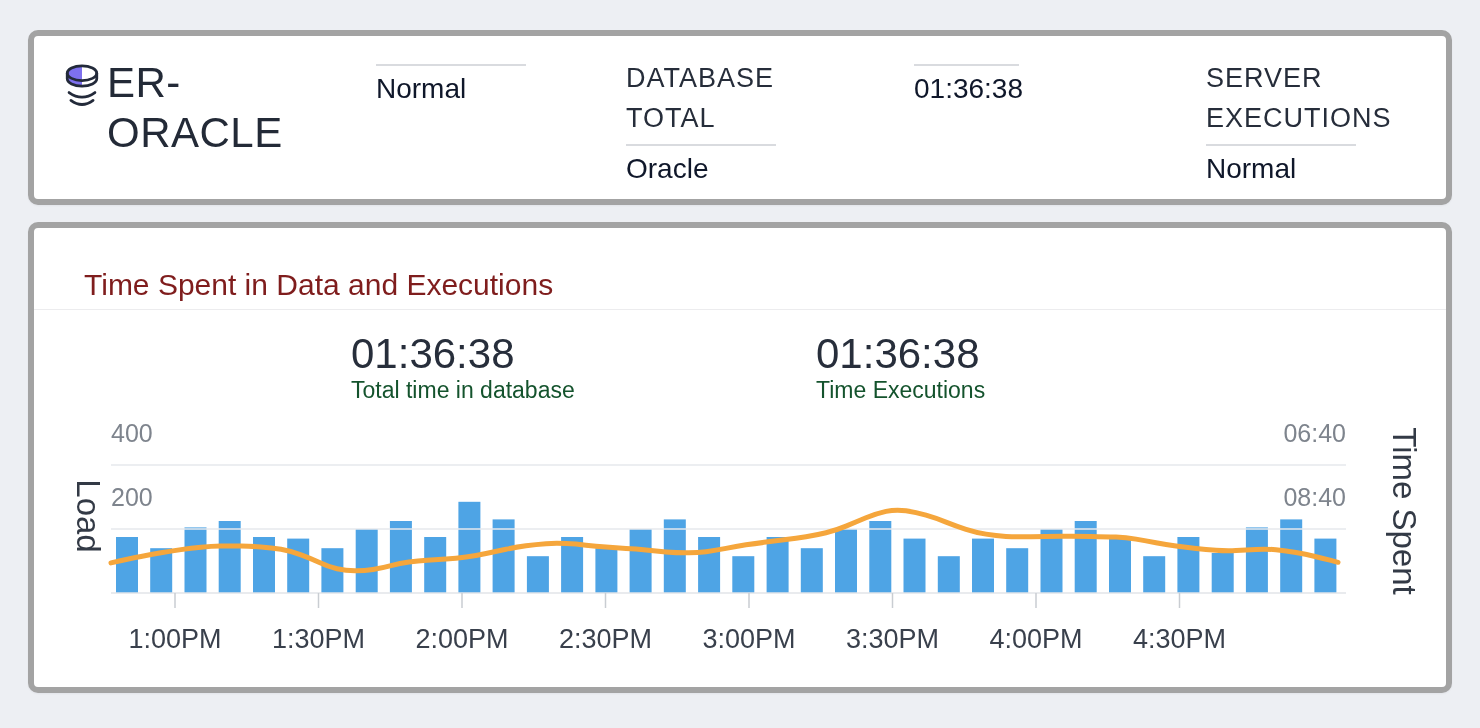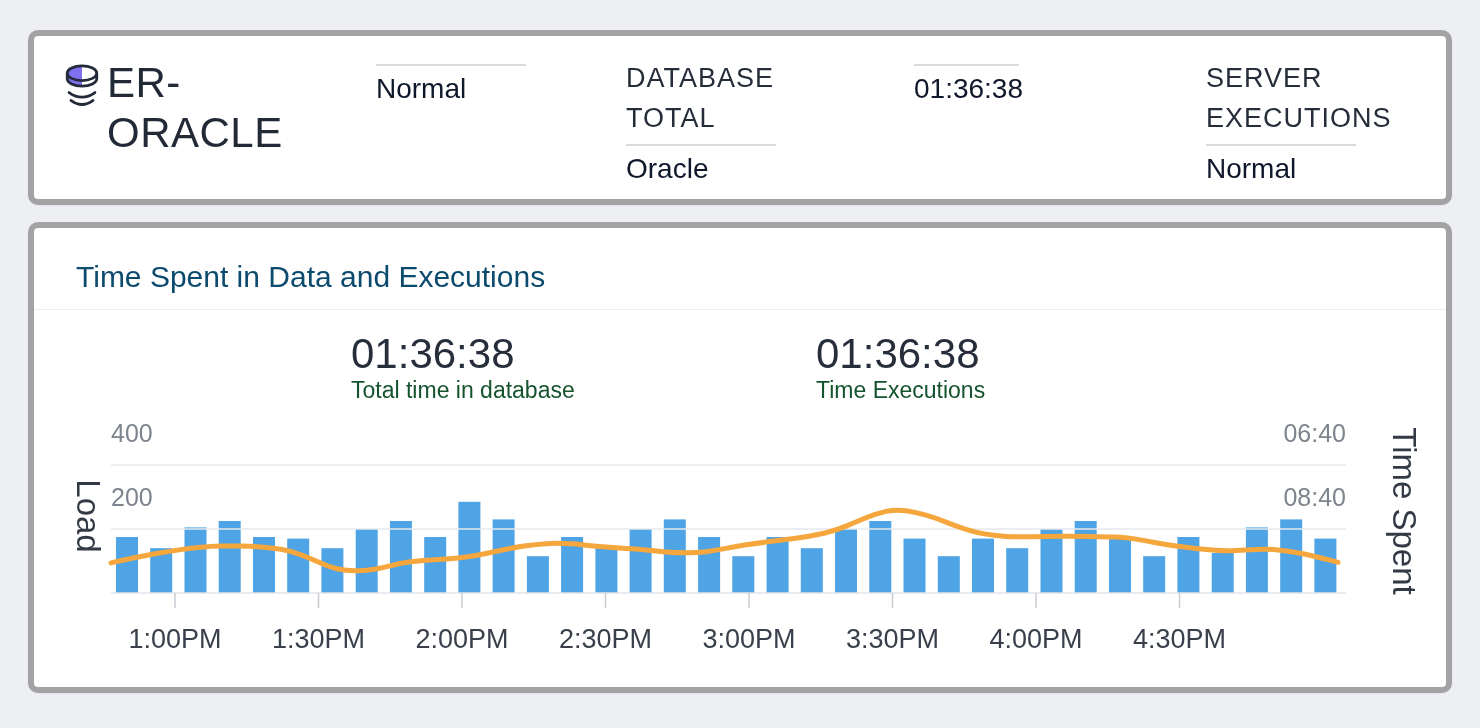--- a/index.html
+++ b/index.html
@@ -21,21 +21,21 @@
   .db-icon{flex:0 0 44px;padding-top:5px}
   .db-title{margin:0;width:205px;font-size:42px;line-height:50px;font-weight:400;color:#232a37;letter-spacing:.5px}
   .stat{position:absolute;top:22px}
   .stat .lbl{font-size:27px;line-height:40px;letter-spacing:1px;color:#262d3a;font-weight:400}
   .stat .rule{height:2px;width:150px;background:#d9dbdf;margin:6px 0 7px}
   .stat.s3 .rule{width:105px}
   .stat .val{font-size:28px;color:#0f172a}
   .s1{left:342px}.s2{left:592px}.s3{left:880px}.s4{left:1172px}
 
   
-  .chart-title{position:absolute;left:38px;top:26px;margin:4px;font-size:30px;line-height:38px;font-weight:400;color:#0c4a6e;z-index:2}
+  .chart-title{position:absolute;left:38px;top:26px;margin:12px;font-size:30px;line-height:38px;font-weight:400;color:#7f1d1d;z-index:2}
   .divider{position:absolute;left:0;top:81px;width:100%;height:1px;background:#ececee;z-index:2}
   .summary{position:absolute;top:103px;z-index:2}
   .summary .num{font-size:42px;line-height:46px;color:#272e3b}
   .summary .cap{font-size:23px;line-height:27px;color:#14532d}
   .sum1{left:317px}.sum2{left:782px}
   svg.chart{position:absolute;left:0;top:0;z-index:1}
 </style>
 </head>
 <body>
 

